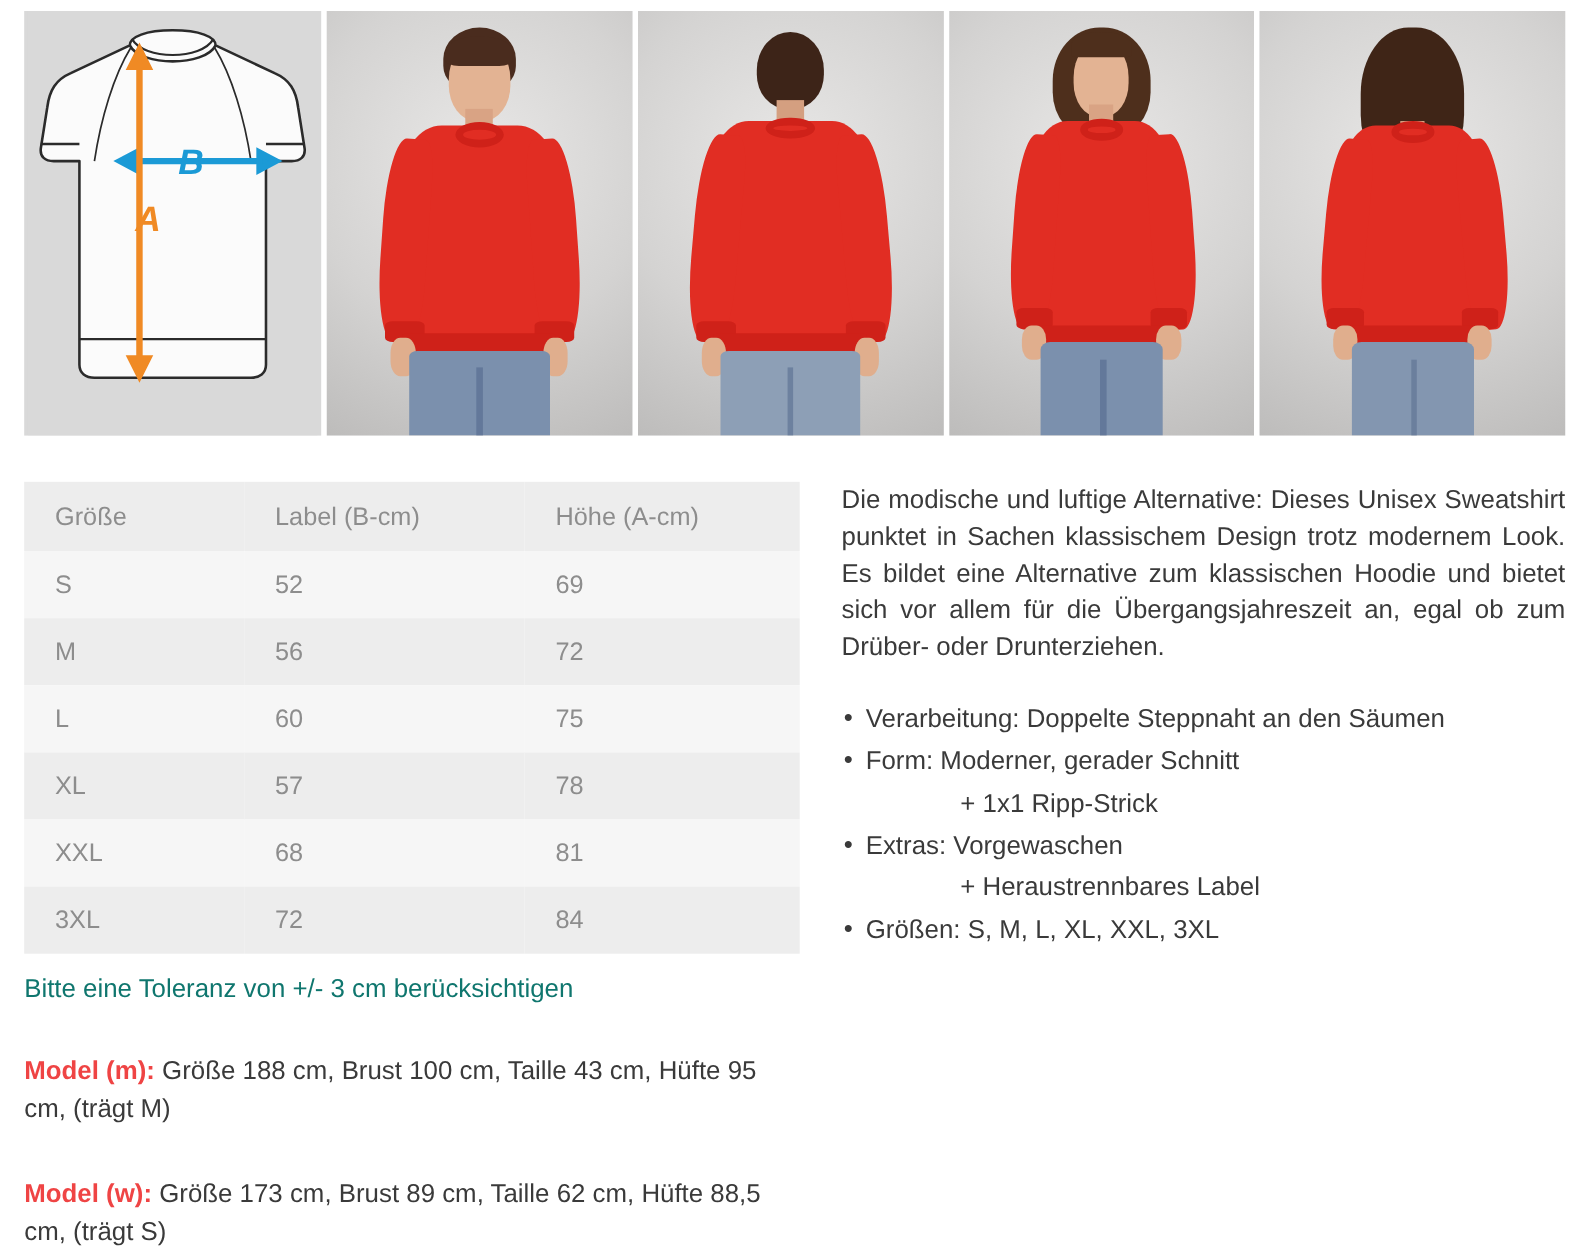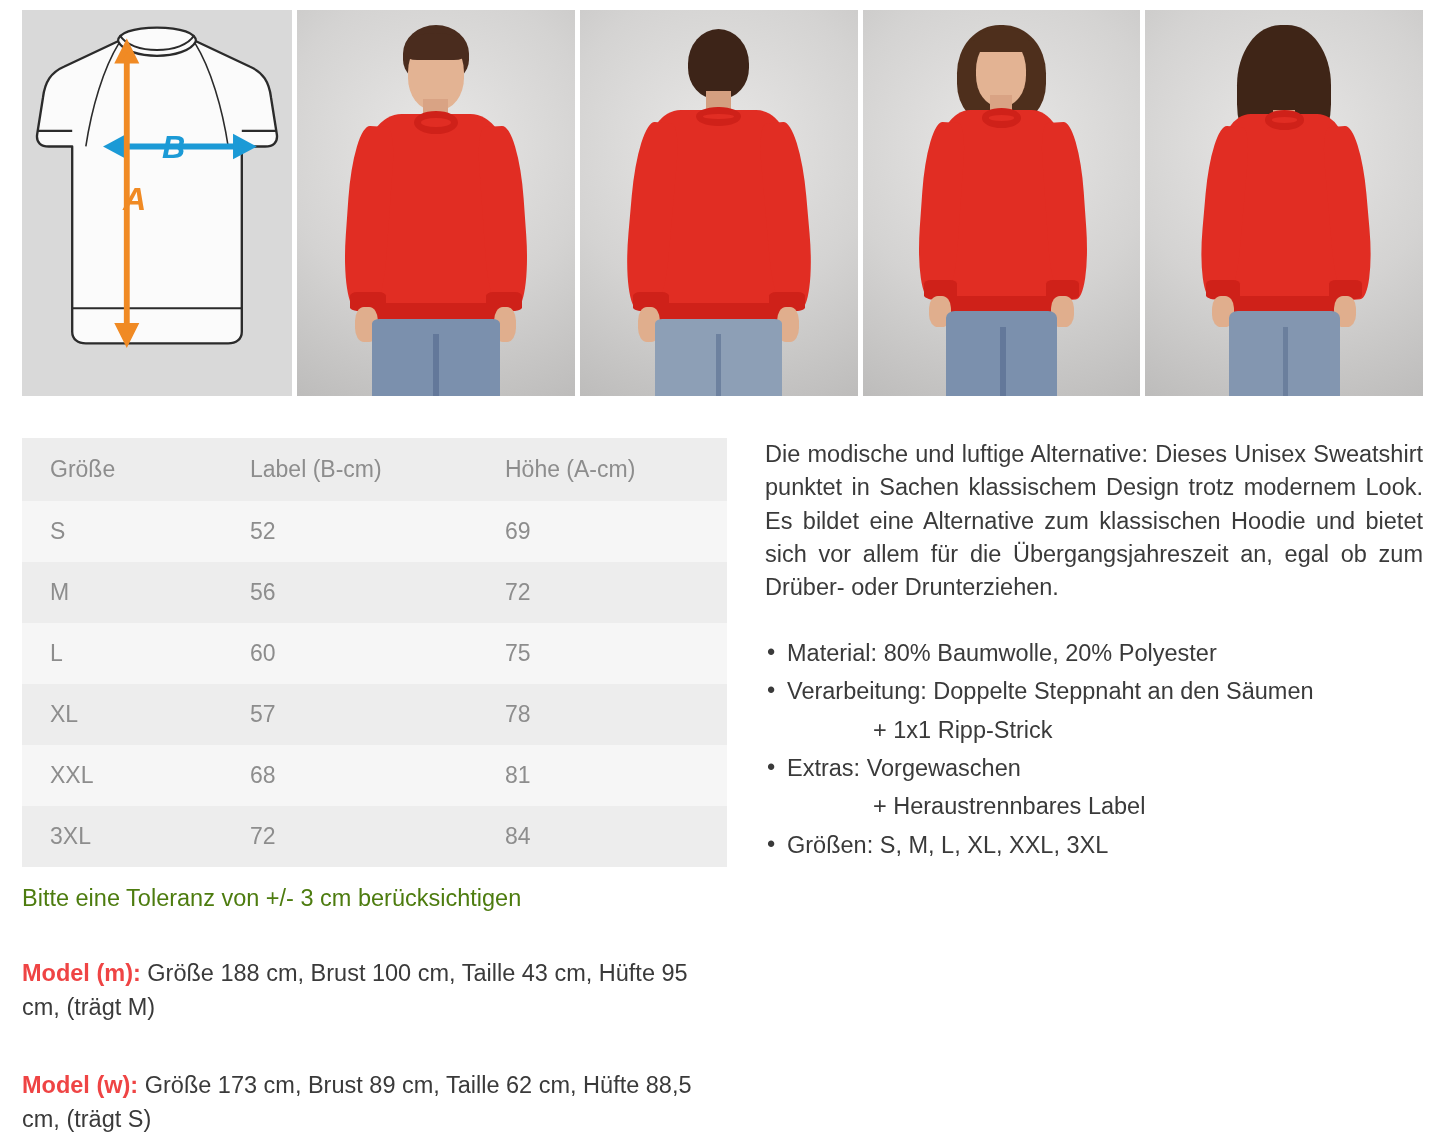--- a/index.html
+++ b/index.html
@@ -116,21 +116,21 @@
   }
   table.size-table tbody tr:nth-child(odd) { background: #f6f6f6; }
   table.size-table tbody tr:nth-child(even) { background: #ededed; }
   .col-size { width: 200px; }
   .col-width { width: 255px; }
   .col-height { width: 250px; }
 
   .tolerance {
     margin-top: 18px;
     font-size: 23.5px;
-    color: #4d7c0f;
+    color: #0f766e;
   }
   .model-line {
     margin-top: 44px;
     font-size: 23.5px;
     line-height: 1.45;
     color: #3a3a3a;
   }
   .model-line b { color: #ef4444; }
 
   .desc {
@@ -343,21 +343,21 @@
 
     <div class="model-line">
       <b>Model (w):</b><span> Größe 173 cm, Brust 89 cm, Taille 62 cm, Hüfte 88,5 cm, (trägt S)</span>
     </div>
   </div>
 
   <div class="right-col">
     <p class="desc">Die modische und luftige Alternative: Dieses Unisex Sweatshirt punktet in Sachen klassischem Design trotz modernem Look. Es bildet eine Alternative zum klassischen Hoodie und bietet sich vor allem für die Übergangsjahreszeit an, egal ob zum Drüber- oder Drunterziehen.</p>
 
     <ul class="features">
-      <li>Material: 80% Baumwolle, 20% Polyester</li>
       <li>Verarbeitung: Doppelte Steppnaht an den Säumen</li>
+      <li>Form: Moderner, gerader Schnitt</li>
       <li class="sub">+ 1x1 Ripp-Strick</li>
       <li>Extras: Vorgewaschen</li>
       <li class="sub">+ Heraustrennbares Label</li>
       <li>Größen:  S, M, L, XL, XXL, 3XL</li>
     </ul>
   </div>
 </div>
 
 </body></html>

